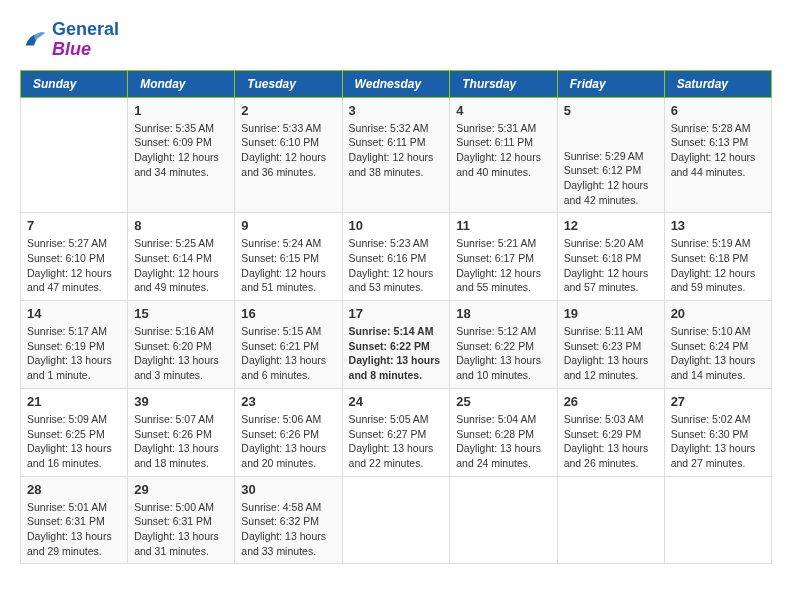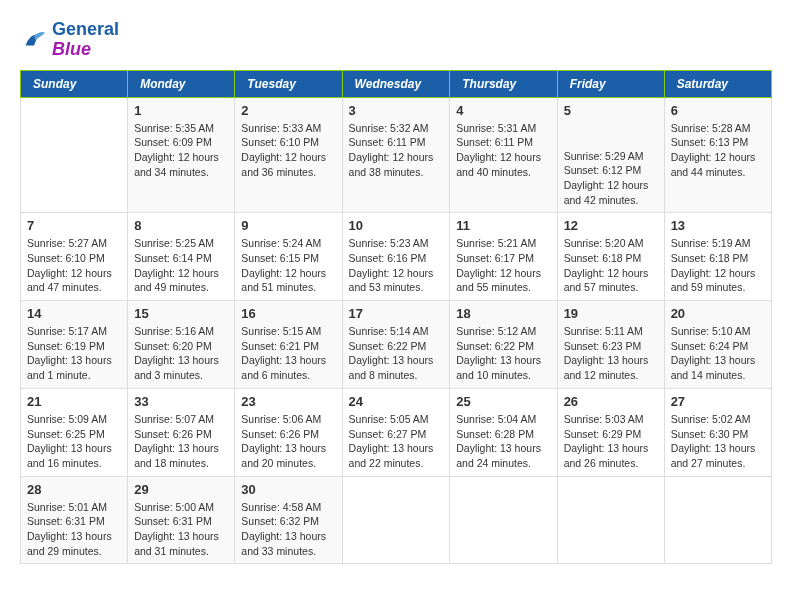--- a/index.html
+++ b/index.html
@@ -240,21 +240,21 @@
         </td>
         <td>
           <span class="day-number">16</span>
           <div class="cell-text" style="white-space: pre-line;">Sunrise: 5:15 AM
 Sunset: 6:21 PM
 Daylight: 13 hours
 and 6 minutes.</div>
         </td>
         <td>
           <span class="day-number">17</span>
-          <div class="cell-text" style="white-space: pre-line;">Sunrise: 5:14 AM
+          <div class="cell-text" style="white-space: pre-line; font-weight: bold;">Sunrise: 5:14 AM
 Sunset: 6:22 PM
 Daylight: 13 hours
 and 8 minutes.</div>
         </td>
         <td>
           <span class="day-number">18</span>
           <div class="cell-text" style="white-space: pre-line;">Sunrise: 5:12 AM
 Sunset: 6:22 PM
 Daylight: 13 hours
 and 10 minutes.</div>
@@ -276,21 +276,21 @@
       </tr>
       <tr>
         <td>
           <span class="day-number">21</span>
           <div class="cell-text" style="white-space: pre-line;">Sunrise: 5:09 AM
 Sunset: 6:25 PM
 Daylight: 13 hours
 and 16 minutes.</div>
         </td>
         <td>
-          <span class="day-number">33</span>
+          <span class="day-number">39</span>
           <div class="cell-text" style="white-space: pre-line;">Sunrise: 5:07 AM
 Sunset: 6:26 PM
 Daylight: 13 hours
 and 18 minutes.</div>
         </td>
         <td>
           <span class="day-number">23</span>
           <div class="cell-text" style="white-space: pre-line;">Sunrise: 5:06 AM
 Sunset: 6:26 PM
 Daylight: 13 hours

